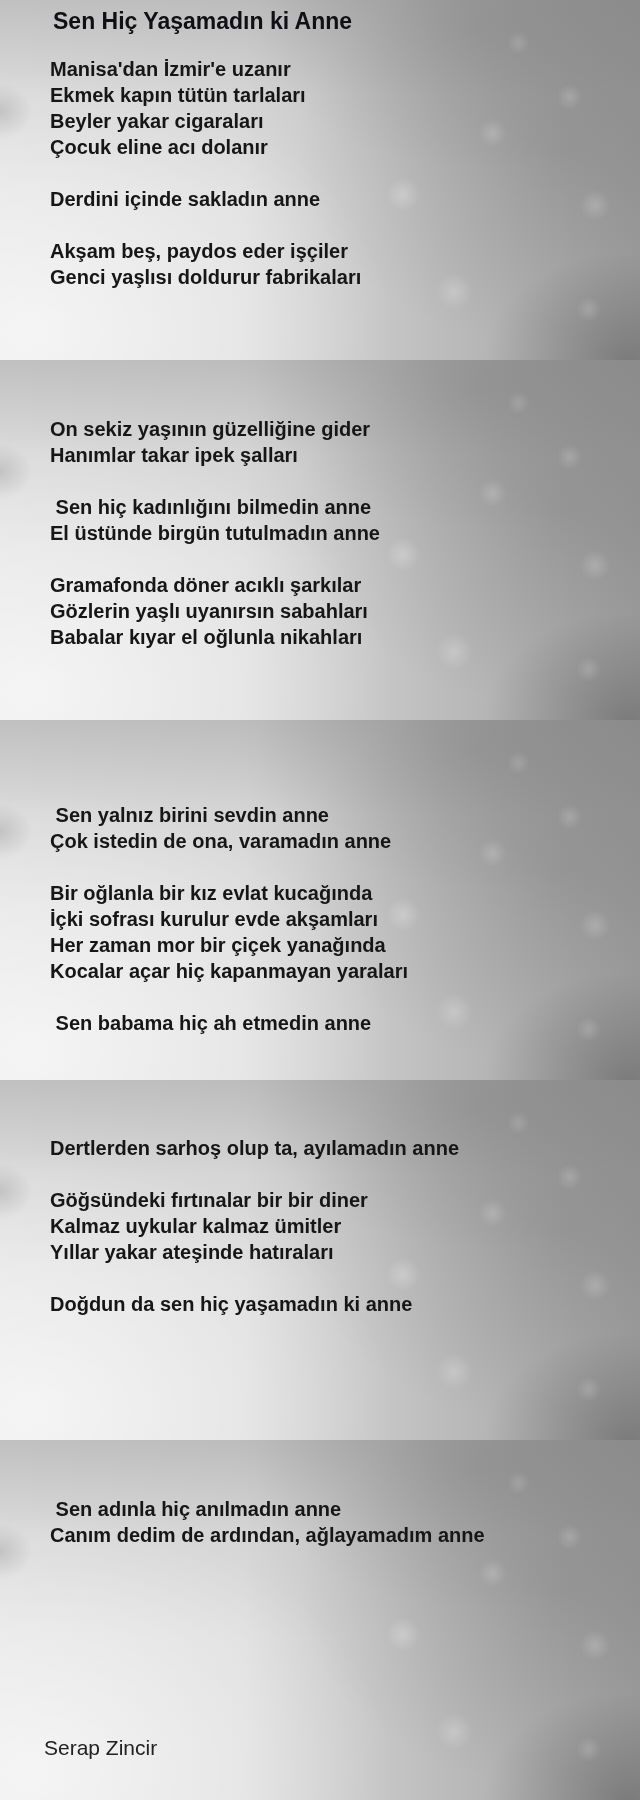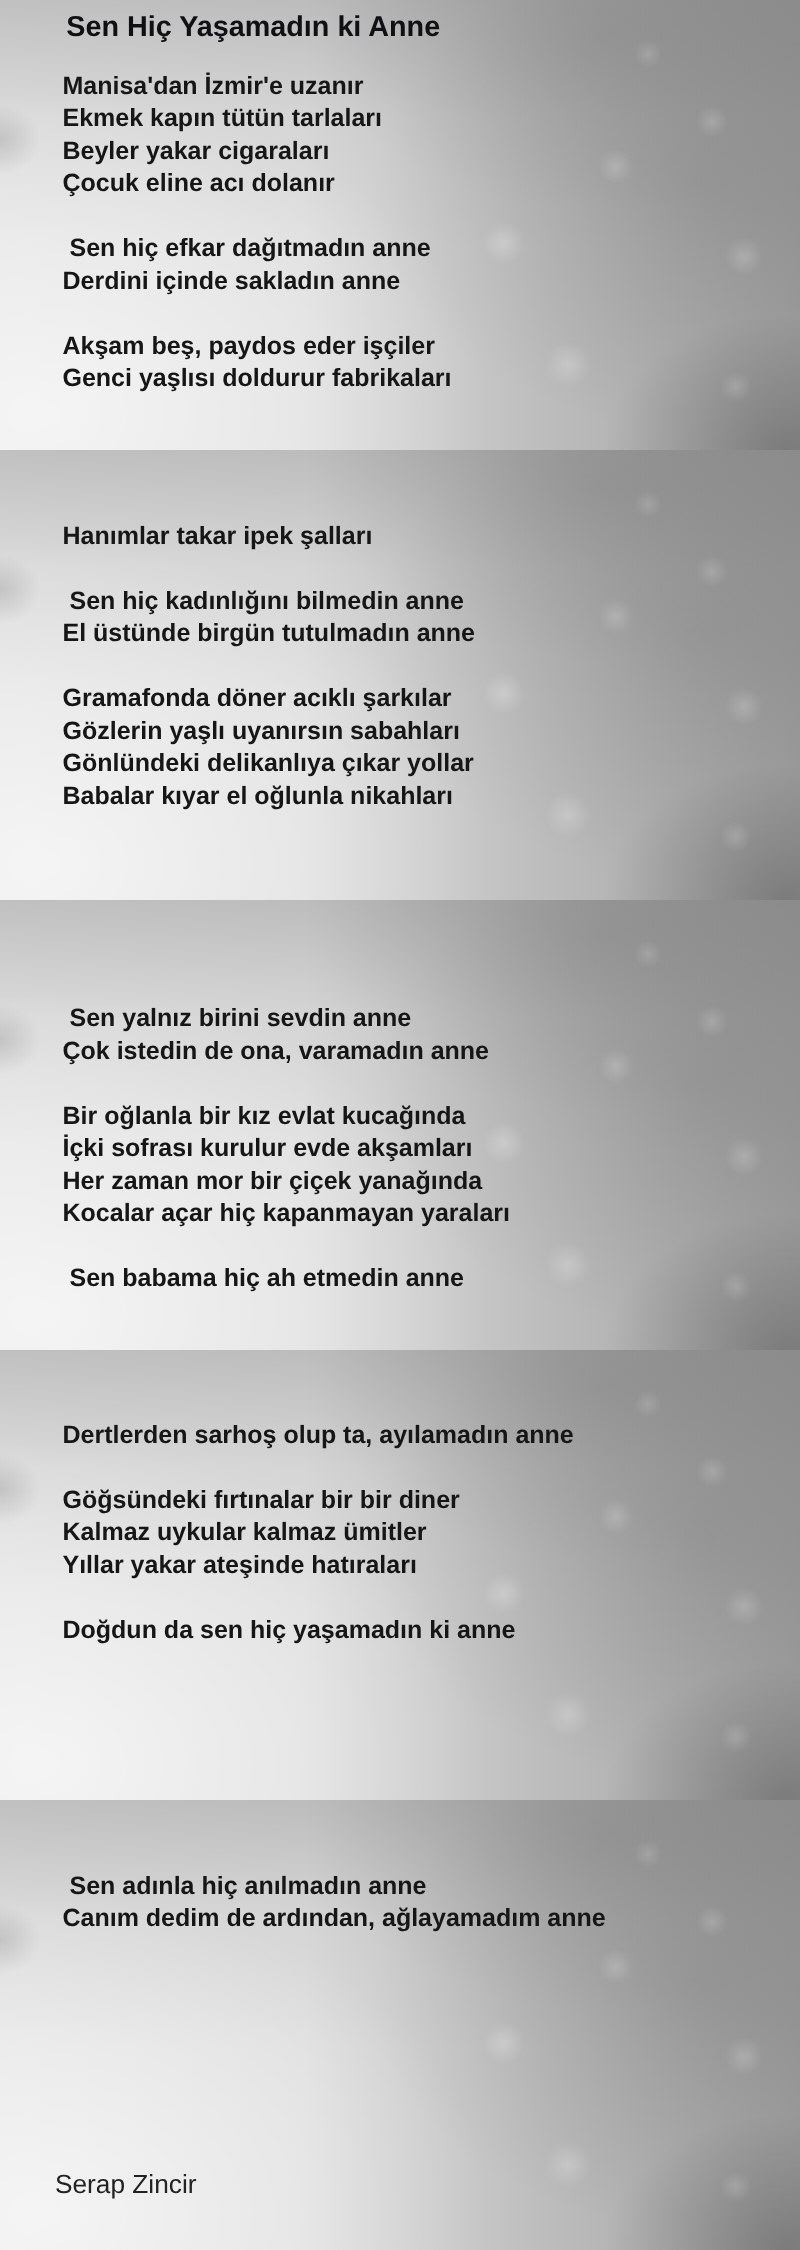--- a/index.html
+++ b/index.html
@@ -75,38 +75,37 @@
 <div class="page">
 
   <section class="band">
     <h1 class="title">Sen Hiç Yaşamadın ki Anne</h1>
     <div class="lines" style="top:56px">
         <div class="line">Manisa'dan İzmir'e uzanır</div>
         <div class="line">Ekmek kapın tütün tarlaları</div>
         <div class="line">Beyler yakar cigaraları</div>
         <div class="line">Çocuk eline acı dolanır</div>
         <div class="line">&nbsp;</div>
-        <div class="line"> Sen hiç efkar dağıtmadın anne</div>
         <div class="line">Derdini içinde sakladın anne</div>
         <div class="line">&nbsp;</div>
         <div class="line">Akşam beş, paydos eder işçiler</div>
         <div class="line">Genci yaşlısı doldurur fabrikaları</div>
       </div>
   </section>
 
   <section class="band">
     <div class="lines" style="top:56px">
+        <div class="line">On sekiz yaşının güzelliğine gider</div>
         <div class="line">Hanımlar takar ipek şalları</div>
         <div class="line">&nbsp;</div>
         <div class="line"> Sen hiç kadınlığını bilmedin anne</div>
         <div class="line">El üstünde birgün tutulmadın anne</div>
         <div class="line">&nbsp;</div>
         <div class="line">Gramafonda döner acıklı şarkılar</div>
         <div class="line">Gözlerin yaşlı uyanırsın sabahları</div>
-        <div class="line">Gönlündeki delikanlıya çıkar yollar</div>
         <div class="line">Babalar kıyar el oğlunla nikahları</div>
       </div>
   </section>
 
   <section class="band">
     <div class="lines" style="top:82px">
         <div class="line"> Sen yalnız birini sevdin anne</div>
         <div class="line">Çok istedin de ona, varamadın anne</div>
         <div class="line">&nbsp;</div>
         <div class="line">Bir oğlanla bir kız evlat kucağında</div>

